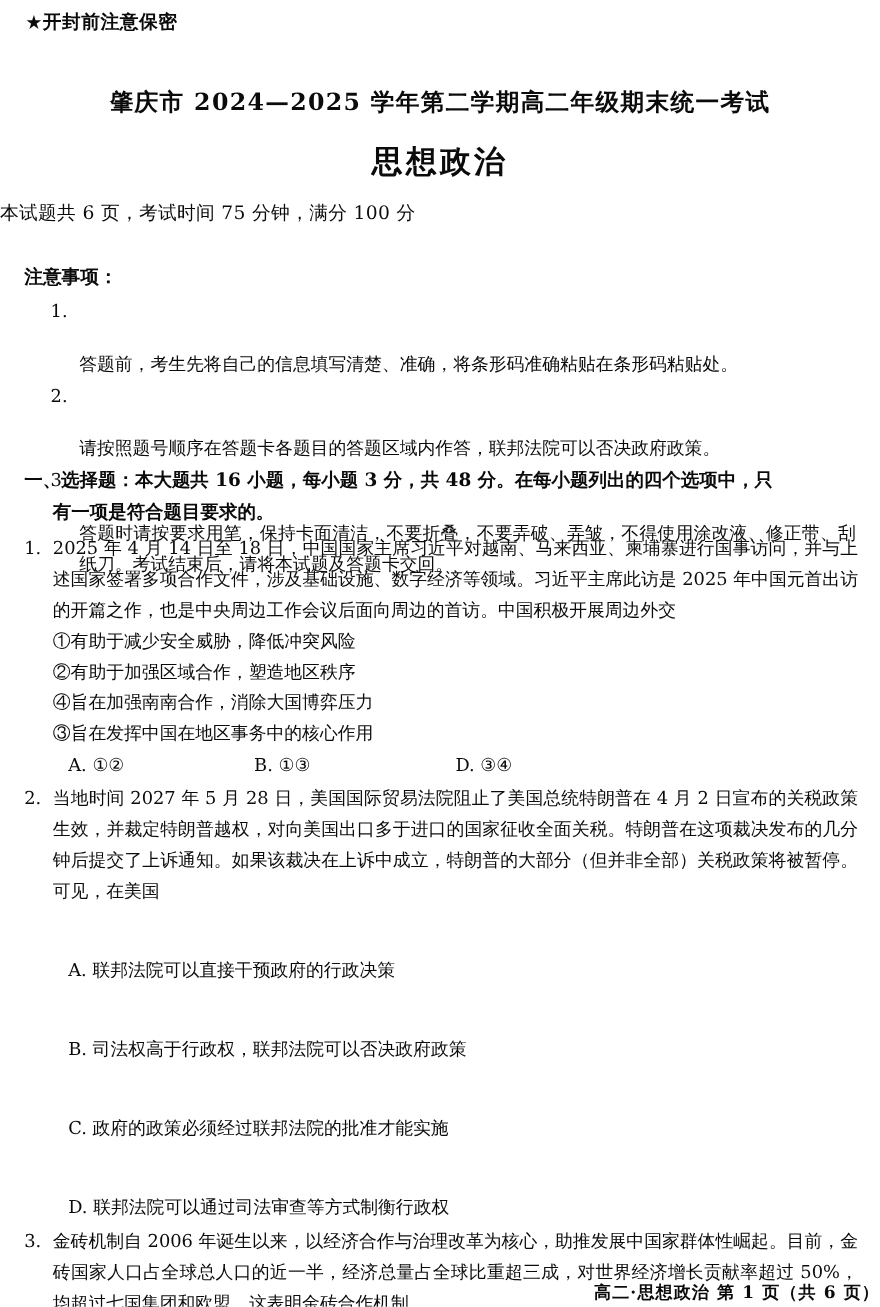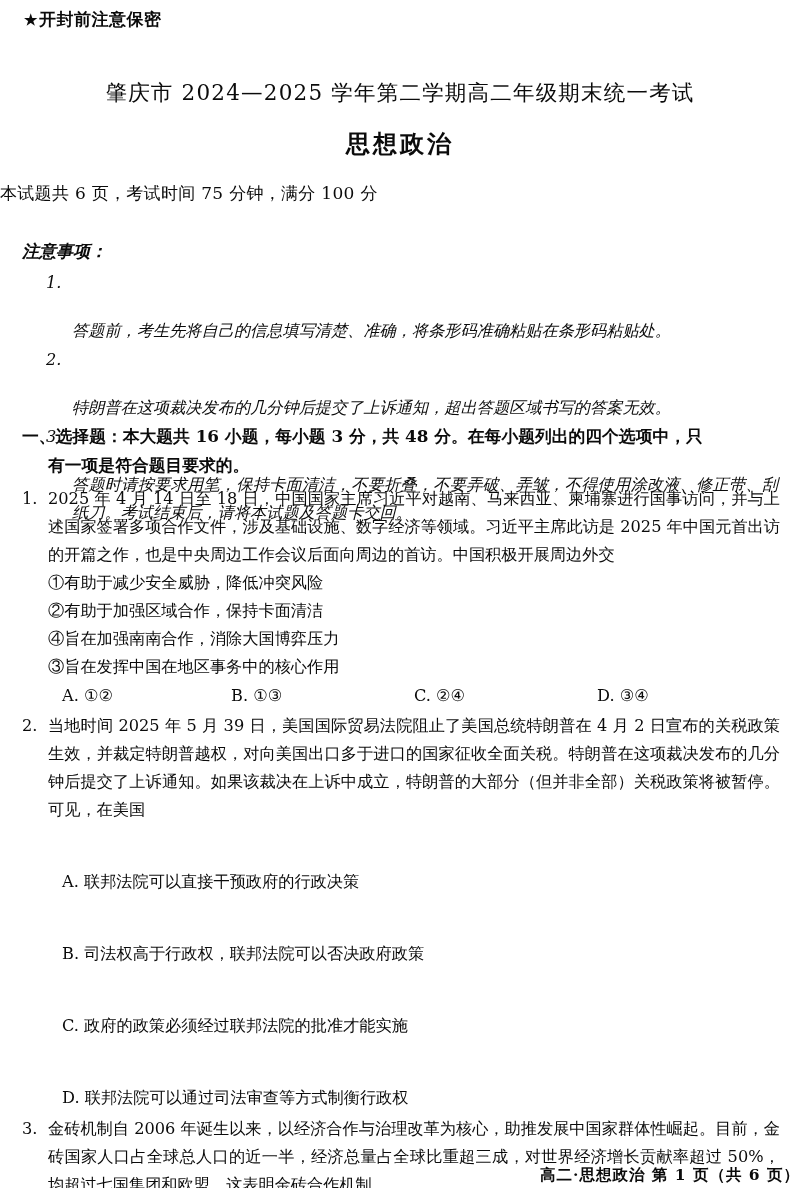--- a/index.html
+++ b/index.html
@@ -39,50 +39,49 @@
   }
 
   
   .exam-title {
     position: absolute;
     top: 78px;
     left: 0;
     width: 800px;
     text-align: center;
     font-size: 21.5px;
-    font-weight: normal;
+    font-weight: bold;
     letter-spacing: 1.2px;
   }
   .subject-title {
     position: absolute;
     top: 128px;
     left: 0;
     width: 800px;
     text-align: center;
-    font-size: 24px;
+    font-size: 28px;
     font-weight: bold;
     letter-spacing: 3px;
   }
   .exam-meta {
     position: absolute;
     top: 182px;
     left: 0;
     width: 800px;
     text-align: left;
     font-size: 17px;
     letter-spacing: 0.3px;
   }
 
   
   .notice {
     position: absolute;
     top: 240px;
     left: 22px;
     width: 756px;
-    font-style: italic;
   }
   .notice-title {
     font-size: 17px;
     font-weight: bold;
     margin-bottom: 6px;
   }
   .notice-list {
     margin: 0;
     padding: 0;
     list-style: none;
@@ -199,21 +198,21 @@
 
   <div class="notice">
     <div class="notice-title">注意事项：</div>
     <ul class="notice-list">
       <li class="notice-item">
         <span class="notice-num">1.</span>
         <span class="notice-text">答题前，考生先将自己的信息填写清楚、准确，将条形码准确粘贴在条形码粘贴处。</span>
       </li>
       <li class="notice-item">
         <span class="notice-num">2.</span>
-        <span class="notice-text">特朗普在这项裁决发布的几分钟后提交了上诉通知，超出答题区域书写的答案无效。</span>
+        <span class="notice-text">请按照题号顺序在答题卡各题目的答题区域内作答，联邦法院可以否决政府政策。</span>
       </li>
       <li class="notice-item">
         <span class="notice-num">3.</span>
         <span class="notice-text">答题时请按要求用笔，保持卡面清洁，不要折叠，不要弄破、弄皱，不得使用涂改液、修正带、刮纸刀。考试结束后，请将本试题及答题卡交回。</span>
       </li>
     </ul>
   </div>
 
   <div class="section">
     <div class="section-head">
@@ -222,36 +221,35 @@
     <div class="section-line2">有一项是符合题目要求的。</div>
   </div>
 
   <div class="questions">
 
     <div class="q">
       <div class="q-num">1.</div>
       <div class="q-body">
         <div class="q-stem">2025 年 4 月 14 日至 18 日，中国国家主席习近平对越南、马来西亚、柬埔寨进行国事访问，并与上述国家签署多项合作文件，涉及基础设施、数字经济等领域。习近平主席此访是 2025 年中国元首出访的开篇之作，也是中央周边工作会议后面向周边的首访。中国积极开展周边外交</div>
         <div class="q-sub">①有助于减少安全威胁，降低冲突风险</div>
-        <div class="q-sub">②有助于加强区域合作，保持卡面清洁</div>
+        <div class="q-sub">②有助于加强区域合作，塑造地区秩序</div>
         <div class="q-sub">④旨在加强南南合作，消除大国博弈压力</div>
         <div class="q-sub">③旨在发挥中国在地区事务中的核心作用</div>
         <div class="opts-inline">
           <div class="opt">A.  ①②</div>
           <div class="opt">B.  ①③</div>
-          <div class="opt">C.  ②④</div>
           <div class="opt">D.  ③④</div>
         </div>
       </div>
     </div>
 
     <div class="q">
       <div class="q-num">2.</div>
       <div class="q-body">
-        <div class="q-stem">当地时间 2025 年 5 月 39 日，美国国际贸易法院阻止了美国总统特朗普在 4 月 2 日宣布的关税政策生效，并裁定特朗普越权，对向美国出口多于进口的国家征收全面关税。特朗普在这项裁决发布的几分钟后提交了上诉通知。如果该裁决在上诉中成立，特朗普的大部分（但并非全部）关税政策将被暂停。可见，在美国</div>
+        <div class="q-stem">当地时间 2027 年 5 月 28 日，美国国际贸易法院阻止了美国总统特朗普在 4 月 2 日宣布的关税政策生效，并裁定特朗普越权，对向美国出口多于进口的国家征收全面关税。特朗普在这项裁决发布的几分钟后提交了上诉通知。如果该裁决在上诉中成立，特朗普的大部分（但并非全部）关税政策将被暂停。可见，在美国</div>
         <div class="opts-block">
           <div class="opt">A.  联邦法院可以直接干预政府的行政决策</div>
           <div class="opt">B.  司法权高于行政权，联邦法院可以否决政府政策</div>
           <div class="opt">C.  政府的政策必须经过联邦法院的批准才能实施</div>
           <div class="opt">D.  联邦法院可以通过司法审查等方式制衡行政权</div>
         </div>
       </div>
     </div>
 
     <div class="q">

